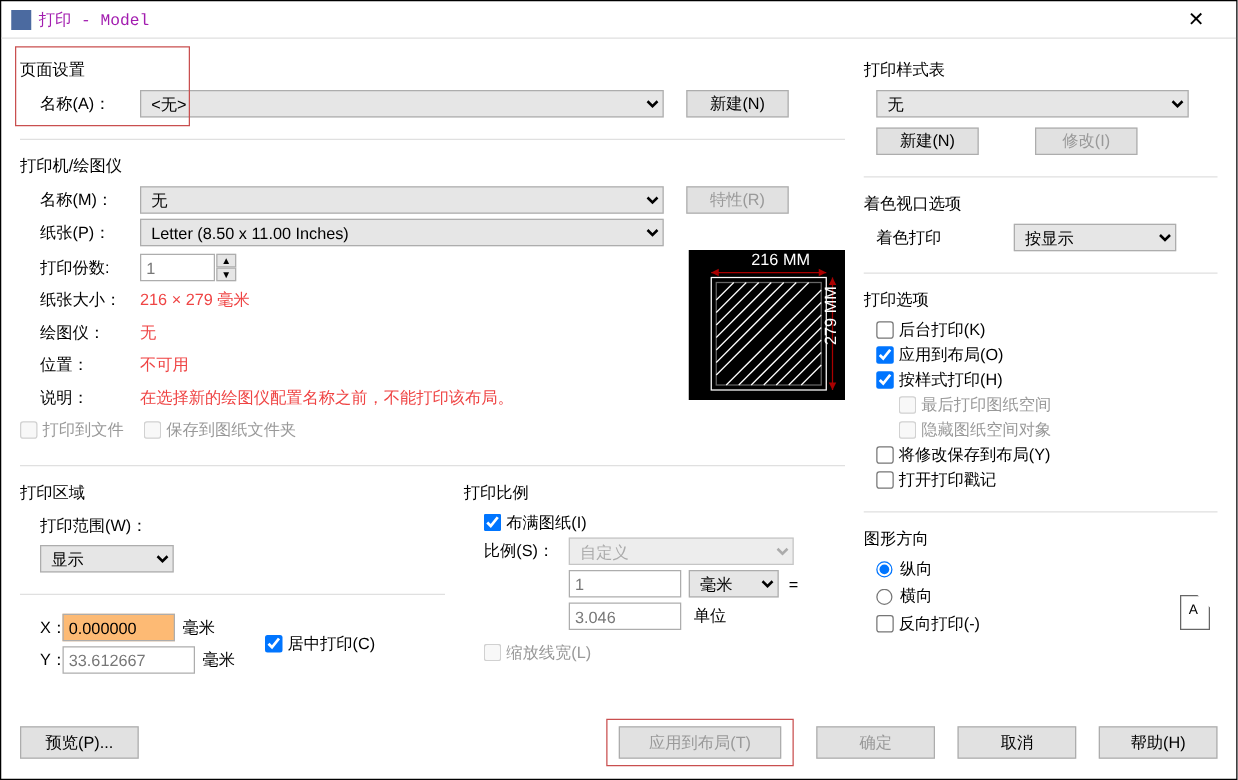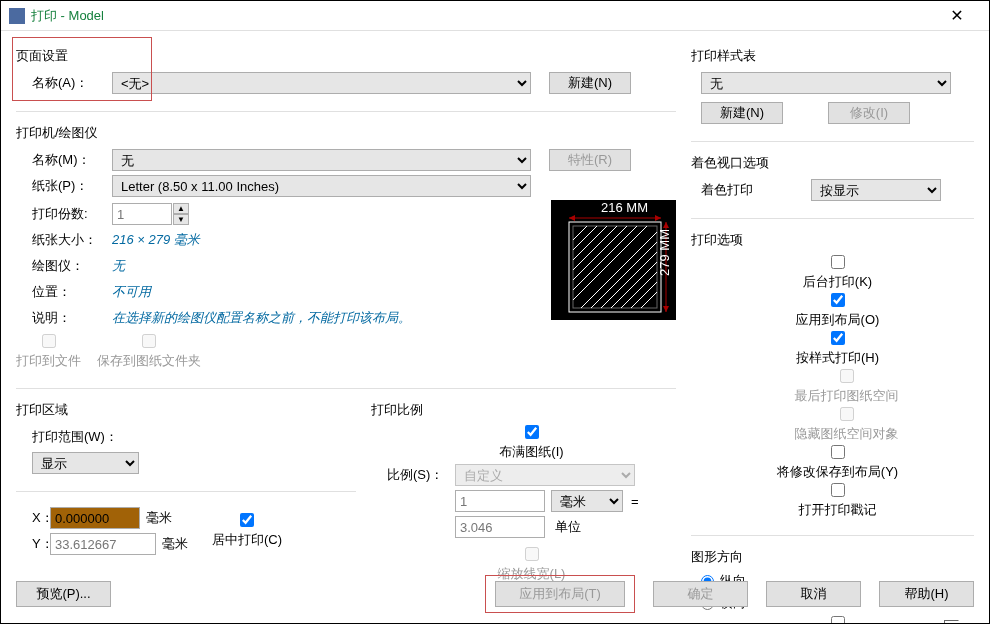--- a/index.html
+++ b/index.html
@@ -1,36 +1,36 @@
 <!DOCTYPE html>
 <html><head>
 <meta charset="utf-8">
 <style>
 * { box-sizing: border-box; margin: 0; padding: 0; font-family: "Microsoft YaHei", "SimSun", sans-serif; font-size: 13px; }
 body { background: #fff; width: 990px; height: 624px; border: 1px solid #000; position: relative; }
 .titlebar { display: flex; align-items: center; height: 30px; padding: 0 8px; border-bottom: 1px solid #e0e0e0; }
 .titlebar .app-icon { width: 16px; height: 16px; background: #4b6aa0; display: inline-block; margin-right: 6px; }
-.titlebar .title { flex: 1; color: #15803d; }
+.titlebar .title { flex: 1; color: #a21caf; font-family: Liberation Mono, monospace; }
 .titlebar .close { width: 48px; text-align: center; font-size: 16px; font-family: Arial; cursor: pointer; }
 .content { padding: 10px 15px; display: flex; gap: 15px; }
 .col-left { flex: 0 0 660px; }
 .col-right { flex: 1; }
 .group { padding: 6px 0 8px 0; position: relative; }
 .group-label { color: #000; margin-bottom: 6px; }
 .row { display: flex; align-items: center; margin: 2px 0; min-height: 24px; }
 .lbl { width: 96px; padding-left: 16px; color: #000; }
-.val { color: #0369a1; font-style: italic; }
+.val { color: #ef4444; }
 select, input[type=text] { border: 1px solid #adadad; background: #eaeaea; height: 22px; padding: 0 4px; font-size: 13px; }
 select { background: #e6e6e6; }
-input[type=text] { background: #a16207; }
+input[type=text] { background: #fdba74; }
 input[disabled] { background: #fff; color: #777; }
 .btn { border: 1px solid #adadad; background: #e1e1e1; height: 22px; padding: 0 8px; min-width: 82px; cursor: pointer; }
 .btn[disabled] { color: #999; }
 .red-box { border: 1px solid #c94f4f; position: absolute; pointer-events: none; }
-.chk { display: flex; align-items: center; gap: 4px; margin: 2px 0; flex-direction: column; }
+.chk { display: flex; align-items: center; gap: 4px; margin: 2px 0; }
 .chk input { width: 14px; height: 14px; }
 .chk.dis { color: #999; }
 .sep { height: 1px; background: #e0e0e0; margin: 6px 0; }
 .preview { width: 125px; height: 120px; background: #000; position: relative; margin-left: 8px; flex-shrink: 0; }
 .preview svg { width: 100%; height: 100%; }
 .footer { position: absolute; bottom: 10px; left: 15px; right: 15px; display: flex; gap: 18px; align-items: center; }
 .footer .spacer { flex: 1; }
 .footer .btn { min-width: 95px; height: 26px; }
 .rad { display: flex; align-items: center; gap: 6px; margin: 4px 0; }
 .sub-cols { display: flex; gap: 15px; }

